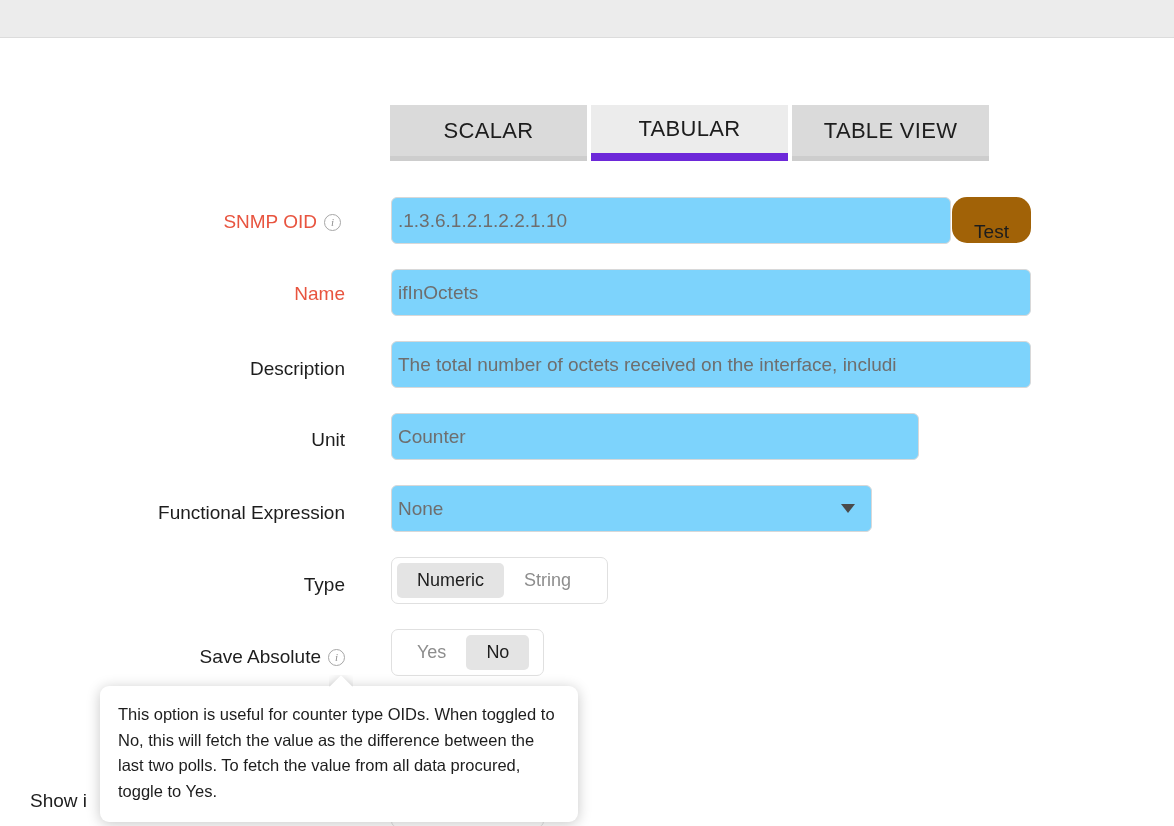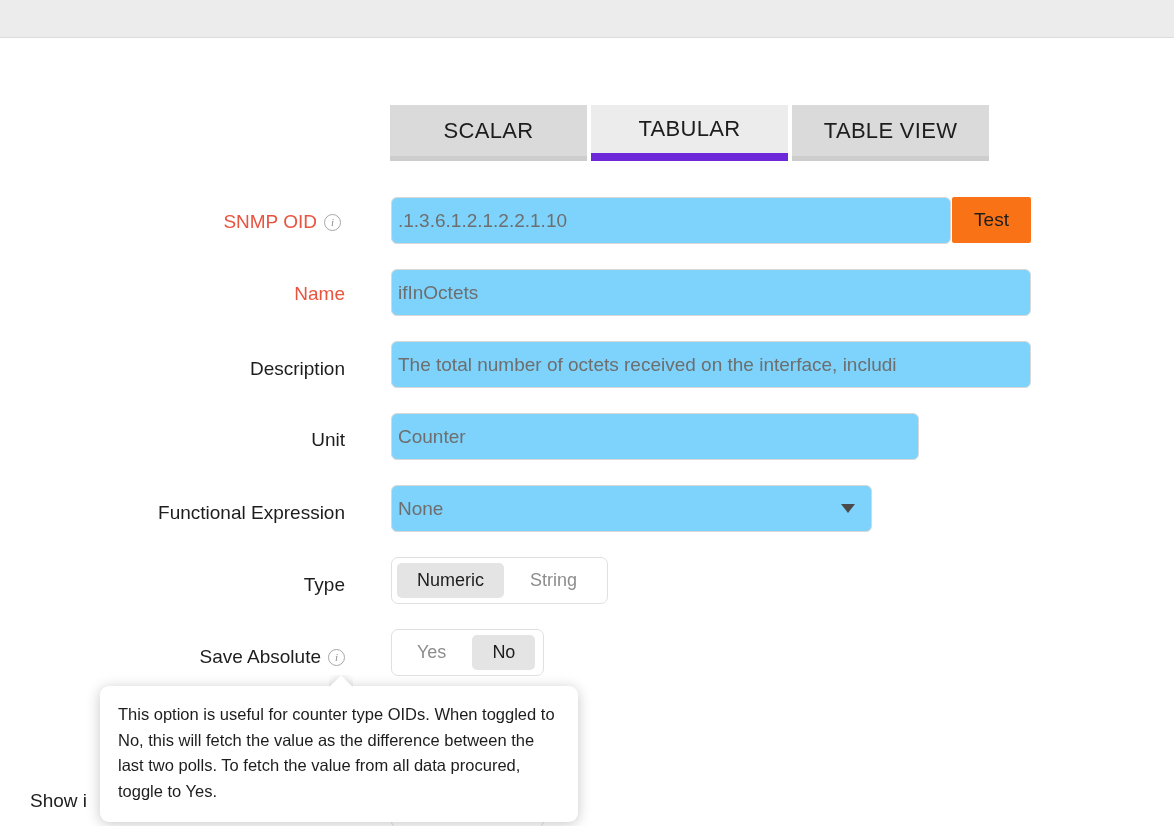--- a/index.html
+++ b/index.html
@@ -97,28 +97,28 @@
     padding: 0 6px;
     font-size: 19px;
     color: #6e6e6e;
     white-space: nowrap;
     overflow: hidden;
     cursor: text;
   }
 
   .test-btn {
     position: absolute;
-    background: #f97316;
+    background: #a16207;
     border: none;
-    border-radius: 2px;
+    border-radius: 15px;
     font-size: 19px;
     color: #1d1d1d;
     font-family: "Liberation Sans", sans-serif;
     display: flex;
-    align-items: center;
+    align-items: flex-end;
     justify-content: center;
     cursor: pointer;
   }
 
   .select-arrow {
     position: absolute;
     right: 16px;
     width: 0; height: 0;
     border-left: 7px solid transparent;
     border-right: 7px solid transparent;
@@ -127,21 +127,21 @@
 
   
   .seg {
     position: absolute;
     border: 1px solid #e0e0e0;
     border-radius: 7px;
     background: #ffffff;
     display: flex;
     align-items: center;
     padding: 5px;
-    gap: 6px;
+    gap: 0px;
   }
   .seg-opt {
     padding: 7px 20px;
     border-radius: 5px;
     font-size: 18px;
     color: #8d8d8d;
     cursor: pointer;
     user-select: none;
     white-space: nowrap;
   }

